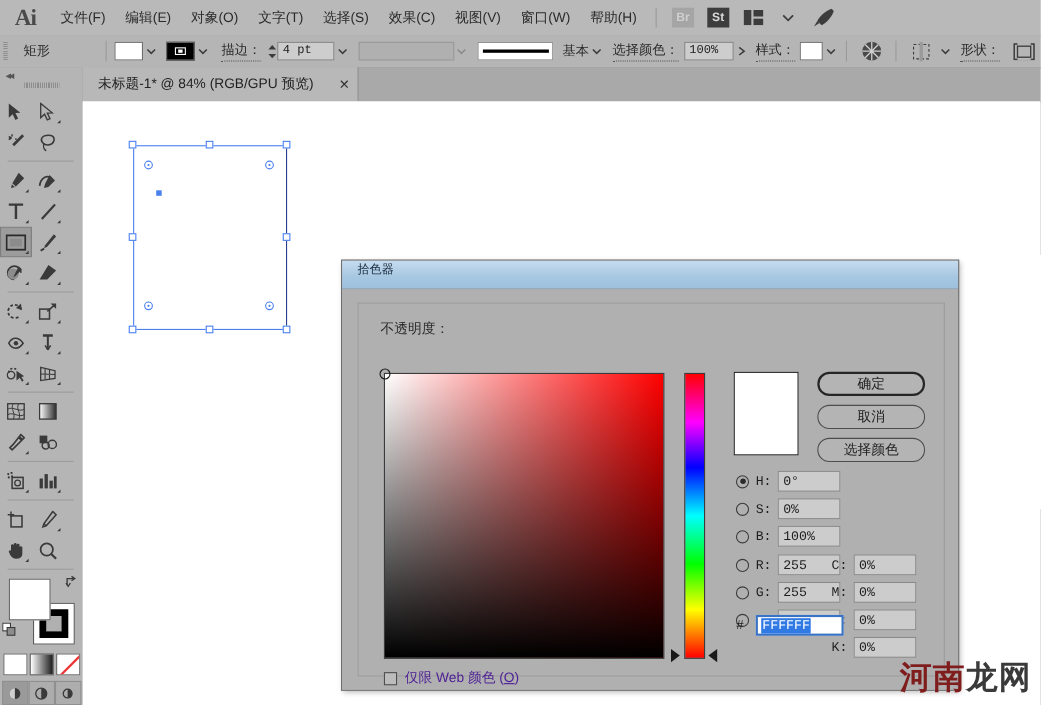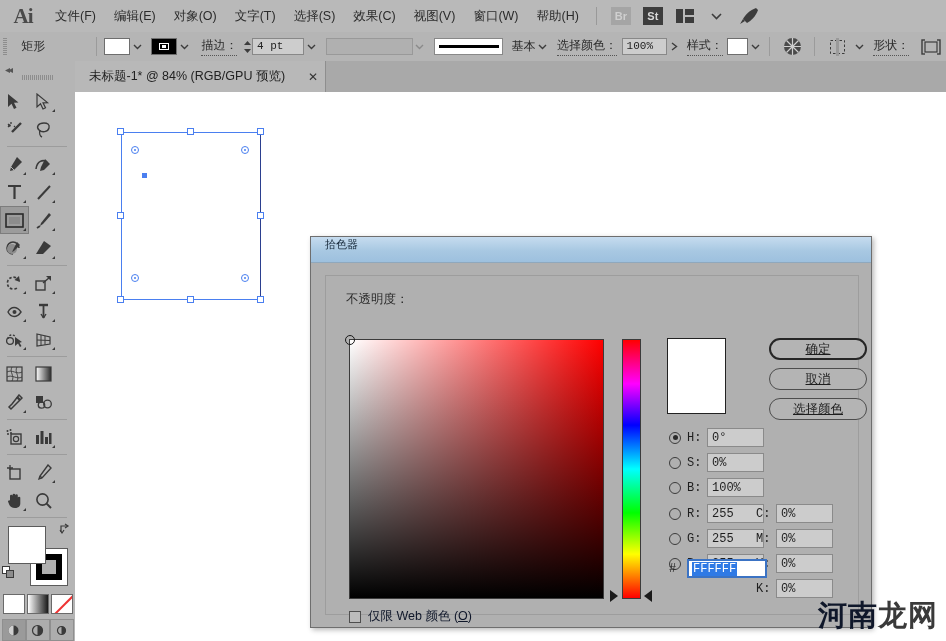--- a/index.html
+++ b/index.html
@@ -141,21 +141,21 @@
   .radw{position:absolute;width:8px;height:8px;border-radius:50%;border:1px solid #4a7ff0;box-sizing:border-box;background:#fff;}
   .radw::after{content:"";position:absolute;left:2px;top:2px;width:2px;height:2px;border-radius:50%;background:#4a7ff0;}
   #sel-center{position:absolute;left:67px;top:81px;width:5px;height:5px;background:#4a7ff0;}
 
   
   #watermark{
     position:absolute;right:8px;bottom:5px;
     font-family:"DejaVu Sans",sans-serif;font-size:29px;font-weight:bold;
     letter-spacing:1px;z-index:40;white-space:nowrap;
   }
-  #watermark .o{color:#0f172a;}
+  #watermark .o{color:#7f1d1d;}
   #watermark .d{color:#3a3a3a;}
 
   
   #dialog{
     position:absolute;left:310px;top:236px;width:562px;height:392px;
     background:#b0b0b0;border:1px solid #6e6e6e;box-sizing:border-box;
     box-shadow:2px 2px 5px rgba(0,0,0,.28);
   }
   #dlg-title{
     height:26px;box-sizing:border-box;
@@ -191,24 +191,24 @@
   .hue-tri{position:absolute;width:0;height:0;border-top:6px solid transparent;border-bottom:6px solid transparent;}
   #hue-tri-l{left:284px;top:314px;border-left:8px solid #1a1a1a;}
   #hue-tri-r{left:318px;top:314px;border-right:8px solid #1a1a1a;}
 
   #preview{
     position:absolute;left:341px;top:62px;width:59px;height:76px;
     background:#ffffff;border:1px solid #222;box-sizing:border-box;
   }
 
   .btn{
-    position:absolute;left:443px;width:98px;height:22px;
+    position:absolute;left:417px;width:98px;height:22px;
     background:#b4b4b4;border:1px solid #4d4d4d;border-radius:11px;box-sizing:border-box;
     display:flex;align-items:center;justify-content:center;
-    font-size:12.5px;color:#1e1e1e;cursor:default;text-decoration:underline;
+    font-size:12.5px;color:#1e1e1e;cursor:default;
   }
   .btn.primary{border-width:2px;border-color:#262626;}
   #btn-ok{top:62px;} #btn-cancel{top:92px;} #btn-swatch{top:122px;}
 
   .fieldrow{position:absolute;left:343px;height:21px;display:flex;align-items:center;}
   .radio{
     width:12px;height:12px;border-radius:50%;border:1.5px solid #3c3c3c;box-sizing:border-box;
     background:#b0b0b0;margin-right:6px;position:relative;flex:0 0 auto;
   }
   .radio.on::after{content:"";position:absolute;left:2.5px;top:2.5px;width:5px;height:5px;border-radius:50%;background:#2a2a2a;}
@@ -228,21 +228,21 @@
   #hexsign{width:18px;font-size:12px;font-family:"Liberation Mono","DejaVu Sans Mono",monospace;color:#1e1e1e;}
   #hexinput{
     width:80px;height:19px;background:#fff;border:2px solid #3b73c4;box-sizing:border-box;
     display:flex;align-items:center;padding-left:3px;
   }
   #hexinput span{background:#2f7ae5;color:#fff;font-size:12px;
     font-family:"Liberation Mono","DejaVu Sans Mono",monospace;padding:0 1px;}
 
   #webonly{position:absolute;left:23px;top:332px;display:flex;align-items:center;gap:7px;}
   #webonly .cb{width:12px;height:12px;background:#bcbcbc;border:1px solid #4e4e4e;box-sizing:border-box;}
-  #webonly .tx{font-size:12.5px;color:#0f172a;}
+  #webonly .tx{font-size:12.5px;color:#4c1d95;}
   #webonly .tx u{text-decoration:underline;}
 </style>
 </head>
 <body>
 
 <div id="menubar">
   <div id="ai-logo">Ai</div>
   <div class="menu-item">文件(F)</div>
   <div class="menu-item">编辑(E)</div>
   <div class="menu-item">对象(O)</div>

